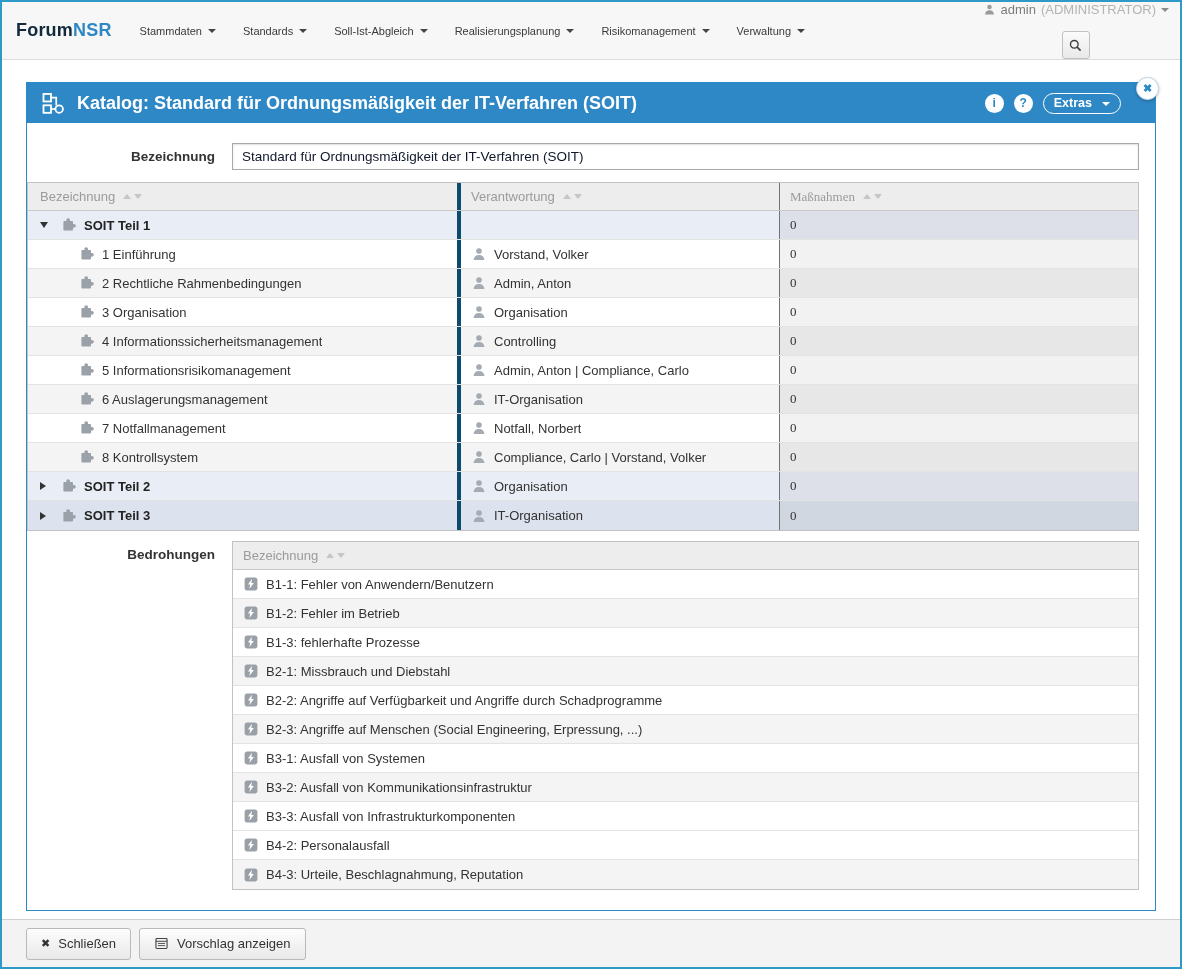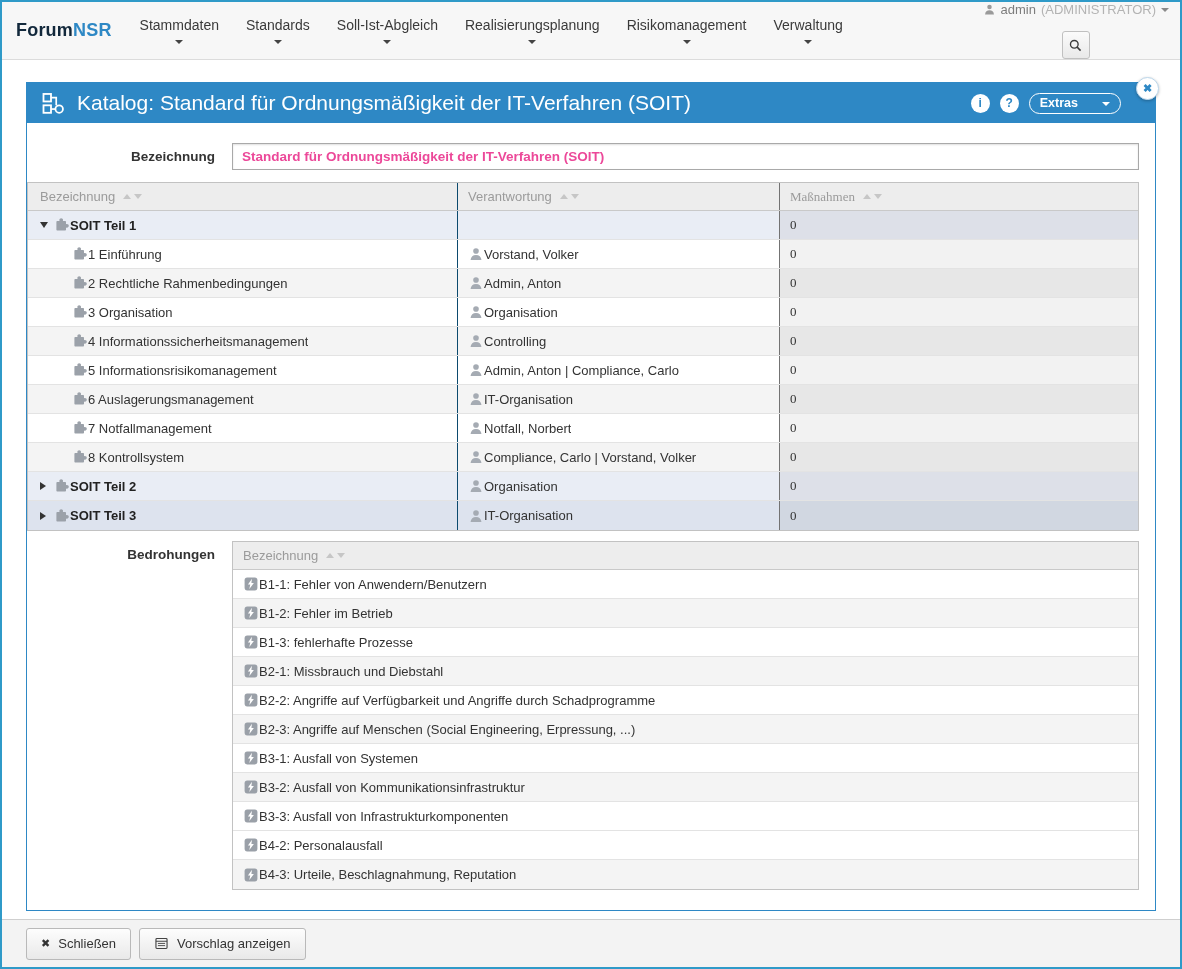--- a/index.html
+++ b/index.html
@@ -6,68 +6,68 @@
   html,body { width:1182px; height:969px; overflow:hidden; }
   body { font-family:"Liberation Sans", sans-serif; background:#fff; color:#333; }
 
   .page { width:1182px; height:969px; border:2px solid #2f9ac8; display:flex; flex-direction:column; background:#fff; }
 
   
   .navbar { flex:0 0 44px; background:#f7f7f7; border-bottom:1px solid #dcdcdc; display:flex; align-items:center; padding:0 11px 0 14px; }
   .brand { font-size:18px; font-weight:700; color:#13293c; margin-right:28px; cursor:pointer; letter-spacing:.2px; }
   .brand .nsr { color:#2e88c5; }
   .menus { display:flex; gap:27px; align-items:center; }
-  .menu-item { display:flex; align-items:center; gap:6px; font-size:14px; color:#3a3a3a; cursor:pointer; white-space:nowrap;flex-direction:column; }
+  .menu-item { display:flex; align-items:center; gap:6px; font-size:11px; color:#3a3a3a; cursor:pointer; white-space:nowrap; }
   .caret-down { width:0; height:0; border-left:4px solid transparent; border-right:4px solid transparent; border-top:4px solid #444; display:inline-block; margin-top:1px; }
   .caret-down.white { border-top-color:#fff; }
   .caret-down.gray { border-top-color:#8a8a8a; }
   .nav-right { margin-left:auto; display:flex; align-items:center; gap:14px;flex-direction:column; }
   .user { display:flex; align-items:center; gap:5px; font-size:13px; color:#8a8a8a; cursor:pointer; }
   .user .uname { color:#7d7d7d; }
   .user .urole { color:#b3b3b3; }
   .user-ic { width:13px; height:13px; }
   .search-btn { width:28px; height:28px; border:1px solid #c0c0c0; border-radius:3px; background:linear-gradient(#fbfbfb,#e9e9e9); display:flex; align-items:center; justify-content:center; cursor:pointer; }
   .search-ic { width:15px; height:15px; }
 
   
   .content { flex:1 1 auto; padding:22px 24px 8px; background:#fff; min-height:0; }
   .panel { height:100%; border:1px solid #2e88c5; position:relative; background:#fff; display:flex; flex-direction:column; }
   .panel-header { flex:0 0 40px; background:#2e88c5; display:flex; align-items:center; gap:11px; padding:0 34px 0 14px; color:#fff; }
   .cat-ic { width:25px; height:25px; flex:0 0 auto; }
-  .panel-title { font-size:21px; font-weight:400; flex:1 1 auto; white-space:nowrap; overflow:hidden; }
+  .panel-title { font-size:18px; font-weight:700; flex:1 1 auto; white-space:nowrap; overflow:hidden; }
   .header-actions { display:flex; align-items:center; gap:10px; }
   .icon-circle { width:19px; height:19px; border-radius:50%; background:#fff; color:#2e88c5; border:none; font-weight:700; font-size:12px; font-family:inherit; display:flex; align-items:center; justify-content:center; cursor:pointer; }
-  .extras-btn { height:21px; border:1px solid #fff; border-radius:11px; background:transparent; color:#fff; font-family:inherit; font-size:12.5px; font-weight:700; padding:0 10px; display:flex; align-items:center; gap:24px; cursor:pointer; }
+  .extras-btn { height:21px; border:1px solid #fff; border-radius:11px; background:transparent; color:#fff; font-family:inherit; font-size:12.5px; font-weight:700; padding:0 10px; display:flex; align-items:center; gap:10px; cursor:pointer; }
   .close-btn { position:absolute; top:-6px; right:-4px; width:23px; height:23px; border-radius:50%; background:#fff; color:#2e88c5; border:1px solid #bcd7eb; box-shadow:0 1px 3px rgba(0,0,0,.25); font-size:11px; font-weight:700; display:flex; align-items:center; justify-content:center; cursor:pointer; z-index:5; font-family:inherit; }
 
   .panel-body { flex:1 1 auto; padding-top:20px; overflow:hidden; }
   .form-row { display:flex; }
   .form-row.mb12 { margin-bottom:12px; }
   .form-row.mb10 { margin-bottom:10px; }
   .form-label { flex:0 0 205px; text-align:right; padding:6px 17px 0 0; font-size:13.5px; font-weight:700; color:#333; white-space:nowrap; }
   .form-control { flex:1 1 auto; margin-right:16px; min-width:0; }
 
-  .text-input { width:100%; height:27px; border:1px solid #a9a9a9; box-shadow:inset 0 1px 2px rgba(0,0,0,.13); padding:0 9px; font-family:inherit; font-size:13.5px; font-weight:700; color:#ec4899; background:#fff; }
+  .text-input { width:100%; height:27px; border:1px solid #a9a9a9; box-shadow:inset 0 1px 2px rgba(0,0,0,.13); padding:0 9px; font-family:inherit; font-size:13.5px; font-weight:400; color:#0f172a; background:#fff; }
 
   
   .dtable { border:1px solid #c2c2c2; font-size:13px; background:#fff; }
   .thead { display:flex; height:28px; background:#ededed; border-bottom:1px solid #c9c9c9; color:#9b9b9b; align-items:stretch; }
   .th { display:flex; align-items:center; padding:0 10px; cursor:pointer; }
   .sort { display:inline-flex; gap:3px; margin-left:8px; align-items:center; }
   .s-up { width:0; height:0; border-left:4px solid transparent; border-right:4px solid transparent; border-bottom:5px solid #c6c6c6; cursor:pointer; }
   .s-down { width:0; height:0; border-left:4px solid transparent; border-right:4px solid transparent; border-top:5px solid #c6c6c6; cursor:pointer; }
 
   .trow { display:flex; height:29px; align-items:stretch; border-bottom:1px solid #e3e3e3; background:#fff; cursor:pointer; }
   .trow:last-child { border-bottom:none; }
   .trow.alt { background:#f4f4f4; }
   .trow.group { background:#e9edf5; }
   .trow.group.selected { background:#dde3ee; }
-  .cell { display:flex; align-items:center; padding:0 10px; min-width:0; }
+  .cell { display:flex; align-items:center; gap:7px; padding:0 10px; min-width:0; }
   .w-bez { flex:0 0 429px; padding-left:12px; }
-  .w-ver { flex:0 0 322px; border-left:1px solid #0c4a6e; }
+  .w-ver { flex:0 0 322px; border-left:4px solid #0c4a6e; }
   .w-mas { flex:1 1 auto; border-left:1px solid #737373;font-family:Liberation Serif, serif; }
   .cell.w-mas { background:rgba(0,0,0,.05); }
   .w-full { flex:1 1 auto; }
   .cell span { white-space:nowrap; overflow:hidden; text-overflow:ellipsis; }
   .bez-text.bold { font-weight:700; color:#222; }
   .ic { width:16px; height:16px; flex:0 0 auto; }
   .tree-caret { width:14px; flex:0 0 auto; display:flex; align-items:center; }
   .tc-open { width:0; height:0; border-left:4.5px solid transparent; border-right:4.5px solid transparent; border-top:6px solid #333; }
   .tc-closed { width:0; height:0; border-top:4.5px solid transparent; border-bottom:4.5px solid transparent; border-left:6px solid #333; }
   .tree-indent { width:32px; flex:0 0 auto; }

